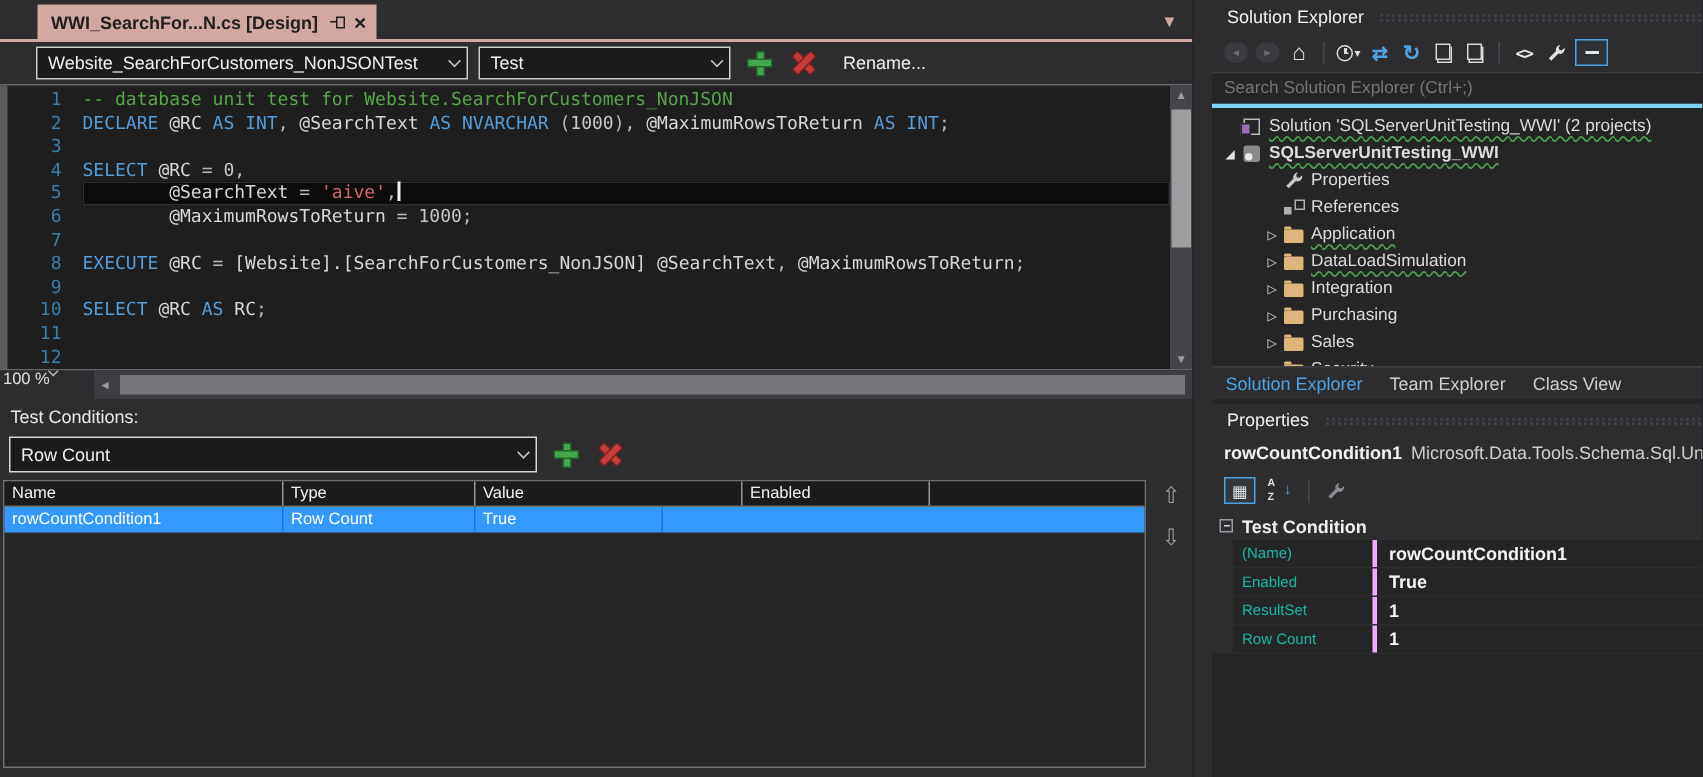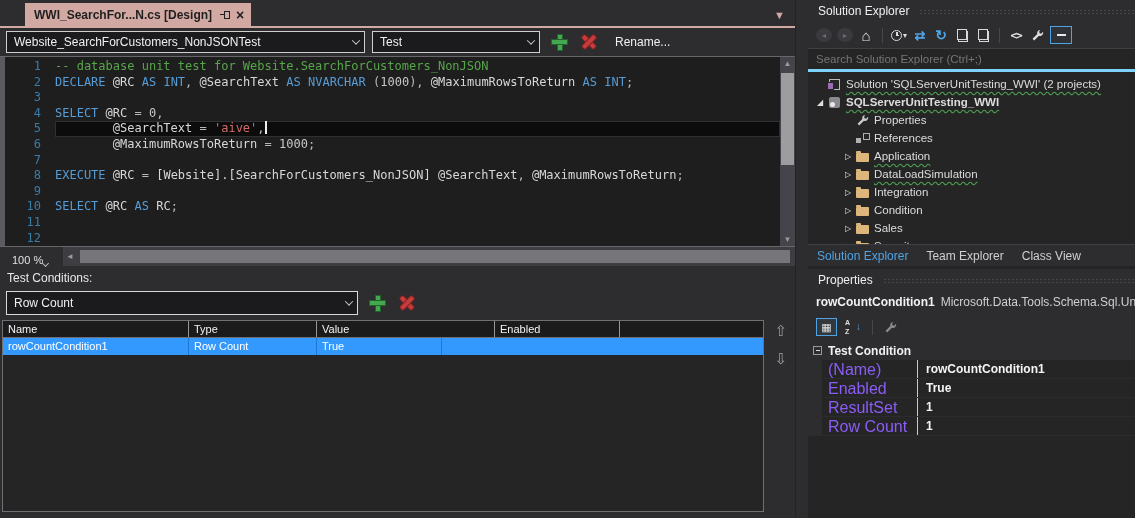--- a/index.html
+++ b/index.html
@@ -16,21 +16,21 @@
   .pin::before { content:""; position:absolute; right:1px; top:1px; width:4px; height:6px; border:1.5px solid #1f1f1f; }
   .pin::after { content:""; position:absolute; left:0; top:4px; width:4px; height:1.5px; background:#1f1f1f; }
   .tab-close { font-size:14px; font-weight:bold; line-height:12px; color:#1f1f1f; }
   .docwell-arrow { position:absolute; right:10px; bottom:5px; color:#d2a8a2; font-size:11px; }
 
   .designer-toolbar { height:28px; flex:none; display:flex; align-items:center; padding-left:6px; }
   .combo { height:22px; background:#1b1b1d; border:1px solid #cfcfcf; display:flex; align-items:center; padding-left:7px; color:#f0f0f0; font-size:12px; }
   .combo-text { flex:1; white-space:nowrap; overflow:hidden; }
   .chev-wrap { width:17px; flex:none; display:flex; justify-content:center; }
   .chev { width:6px; height:6px; border-right:1.5px solid #c8c8c8; border-bottom:1.5px solid #c8c8c8; transform:rotate(45deg) translate(-1px,-1px); }
-  .combo-testname { width:359px; }
+  .combo-testname { width:288px;margin-left:18px; }
   .combo-scope { width:168px; margin-left:7px; }
   .plus-icon { position:relative; width:15px; height:15px; display:inline-block; }
   .plus-icon::before { content:""; position:absolute; left:5.5px; top:0; width:4px; height:15px; background:#44a84f; box-shadow:0 0 0 1px #23622c; }
   .plus-icon::after { content:""; position:absolute; left:0; top:5.5px; width:15px; height:4px; background:#44a84f; box-shadow:0 0 0 1px #23622c; }
   .x-icon { position:relative; width:16px; height:15px; display:inline-block; }
   .x-icon::before, .x-icon::after { content:""; position:absolute; left:0; top:5.7px; width:16px; height:3.6px; background:#c43c3c; border-radius:1px; box-shadow:0 0 0 1px #7e2222; }
   .x-icon::before { transform:rotate(45deg); }
   .x-icon::after  { transform:rotate(-45deg); }
   .tb-plus { margin-left:12px; } .tb-x { margin-left:14px; }
   .rename-label { margin-left:18px; color:#f0f0f0; font-size:12px; }
@@ -45,21 +45,21 @@
   .code-line.current .line-body { background:#0c0c0c; box-shadow:inset 0 0 0 1px #303034; }
   .tok-kw { color:#569cd6; } .tok-com { color:#57a64a;text-align:right; } .tok-str { color:#d16969; }
   .tok-num { color:#c8c8c8;margin-top:48px; } .tok-var { color:#d7d7d7; } .tok-id { color:#d7d7d7; } .tok-pl { color:#b8b8b8; }
   .caret { display:inline-block; width:2px; height:13px; background:#efefef; vertical-align:-2px; }
   .vscrollbar { width:15px; flex:none; background:#44444a; position:relative; }
   .vs-arrow { position:absolute; left:0; width:15px; text-align:center; color:#9a9a9e; font-size:8px; }
   .vs-arrow.up { top:2px; } .vs-arrow.down { bottom:2px; }
   .vs-thumb { position:absolute; left:1px; right:1px; top:16px; height:92px; background:#9d9da0; }
 
   .zoom-row { height:19px; flex:none; display:flex; background:#2d2d30; }
-  .zoom-combo { width:64px; flex:none; display:flex; align-items:flex-end; padding-left:12px; color:#e0e0e0; font-size:11px; gap:0; border-right:1px solid #3f3f46; }
+  .zoom-combo { width:64px; flex:none; display:flex; align-items:flex-start; padding-left:2px; color:#e0e0e0; font-size:11px; gap:0; border-right:1px solid #3f3f46; }
   .mini-chev { width:5px; height:5px; border-right:1.5px solid #b8b8b8; border-bottom:1.5px solid #b8b8b8; transform:rotate(45deg); margin-top:-2px; }
   .hscrollbar { flex:1; position:relative; background:#3e3e42; }
   .hs-arrow { position:absolute; left:2px; top:0; bottom:0; display:flex; align-items:center; color:#9a9a9e; font-size:8px; }
   .hs-thumb { position:absolute; left:16px; right:5px; top:3px; bottom:3px; background:#76767a; }
 
   .tc-label { height:22px; line-height:24px; padding-left:7px; font-size:12px; color:#e8e8e8; flex:none; }
   .tc-toolbar { height:30px; flex:none; display:flex; align-items:center; padding-left:6px; }
   .combo-rowcount { width:352px; height:24px; border-color:#d8d8d8; }
 
   .tc-wrap { flex:1; position:relative; }
@@ -132,21 +132,21 @@
   .az-ar { position:absolute; right:2px; top:2px; color:#4fa3e3; font-size:10px; font-weight:bold; }
   .gray-icon { color:#8a8a8e; }
 
   .props-grid { flex:1; background:#252526; }
   .cat-row { height:19px; display:flex; align-items:center; background:#2d2d30; padding-left:5px; gap:6px; }
   .expbox { width:9px; height:9px; border:1px solid #9a9a9e; position:relative; flex:none; }
   .expbox::before { content:""; position:absolute; left:1.5px; top:3px; width:4px; height:1px; background:#d8d8d8; }
   .cat-label { font-size:12px; font-weight:bold; color:#f0f0f0; }
   .prop-row { display:flex; height:19px; border-bottom:1px solid #2c2c2f; align-items:center; }
   .p-gutter { width:14px; height:100%; background:#2d2d30; border-right:1px solid #2c2c2f; flex:none; }
-  .p-label { width:96px; flex:none; padding-left:6px; font-size:16px; color:#8b5cf6; border-right:1px solid #f0abfc; height:100%; line-height:19px; }
+  .p-label { width:96px; flex:none; padding-left:6px; font-size:10px; color:#14b8a6; border-right:3px solid #f0abfc; height:100%; line-height:19px; }
   .p-value { flex:1; padding-left:8px; font-size:12px; font-weight:bold; color:#f4f4f4; white-space:nowrap; overflow:hidden; }
 </style>
 </head>
 <body>
 
 <div class="app">
 
   <div class="left-panel">
 
     <div class="tabstrip">
@@ -372,21 +372,21 @@
           <span class="tr-icon">
             <span class="icn-folder"></span>
           </span>
           <span class="tr-label">Integration</span>
         </div>
         <div class="tree-row" style="padding-left: 33px;">
           <span class="tr-arrow">▷</span>
           <span class="tr-icon">
             <span class="icn-folder"></span>
           </span>
-          <span class="tr-label">Condition</span>
+          <span class="tr-label">Purchasing</span>
         </div>
         <div class="tree-row" style="padding-left: 33px;">
           <span class="tr-arrow">▷</span>
           <span class="tr-icon">
             <span class="icn-folder"></span>
           </span>
           <span class="tr-label">Sales</span>
         </div>
         <div class="tree-row" style="padding-left: 33px;">
           <span class="tr-arrow">▷</span>

